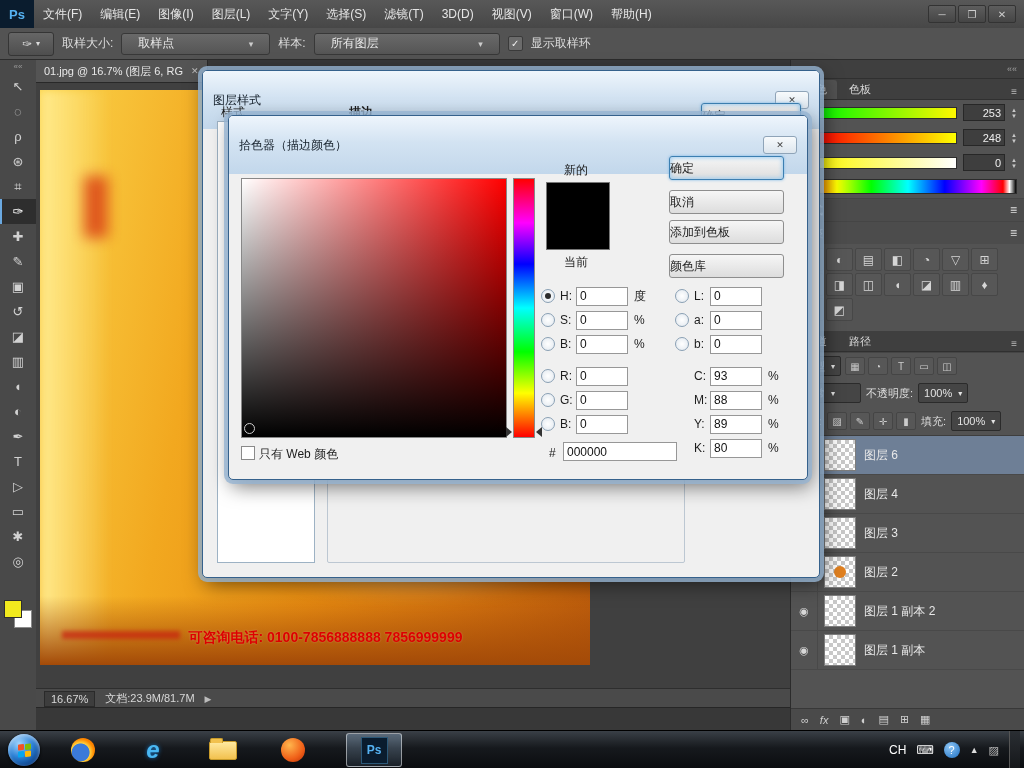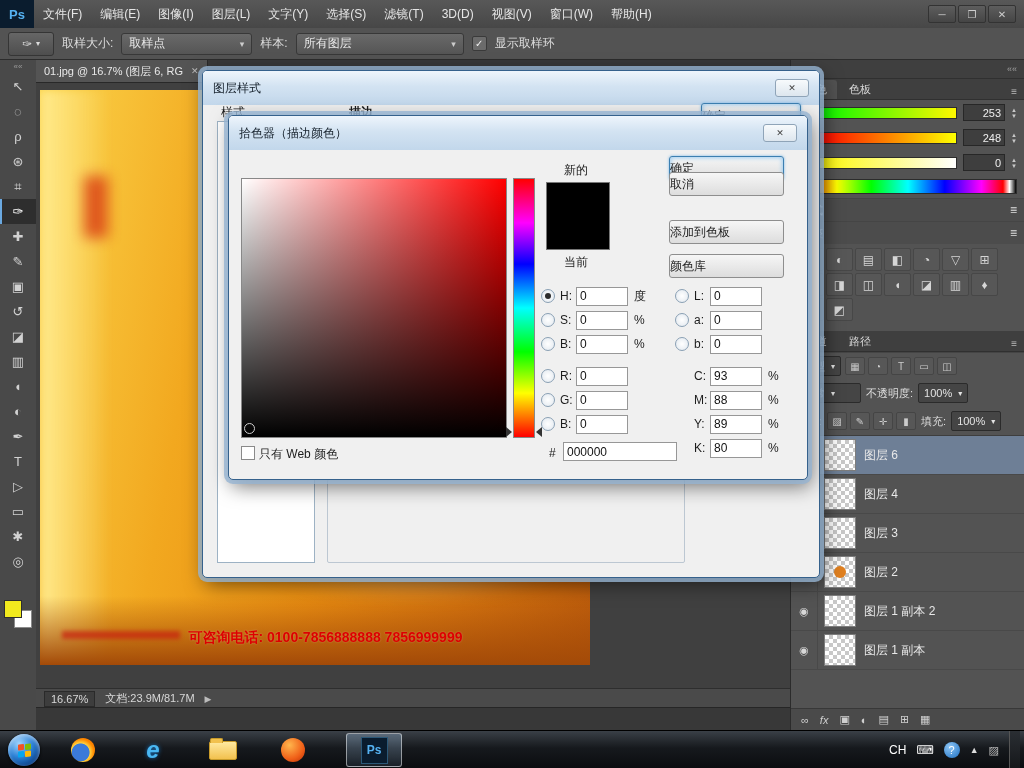--- a/index.html
+++ b/index.html
@@ -17,21 +17,21 @@
   .win-controls{margin-left:auto;display:flex;gap:2px;padding-right:8px;}
   .win-controls span{width:26px;height:16px;display:flex;align-items:center;justify-content:center;
     color:#cfcfcf;font-size:10px;background:linear-gradient(#5d5d5d,#454545);border:1px solid #333;border-radius:2px;}
 
   
   .optionsbar{position:absolute;left:0;top:28px;width:1024px;height:32px;background:#535353;
     border-bottom:1px solid #2c2c2c;display:flex;align-items:center;color:#dcdcdc;font-size:12px;gap:8px;padding-left:8px;box-sizing:border-box;}
   .tool-preset{width:44px;height:22px;background:linear-gradient(#666,#4e4e4e);border:1px solid #353535;
     border-radius:3px;display:flex;align-items:center;justify-content:center;gap:4px;font-size:12px;}
   .combo{height:20px;background:linear-gradient(#696969,#555);border:1px solid #383838;border-radius:3px;
-    display:flex;align-items:center;padding:0 7px;gap:0;color:#e8e8e8;}
+    display:flex;align-items:center;padding:0 16px;gap:0;color:#e8e8e8;}
   .combo .caret{font-size:9px;color:#ccc;margin-left:auto;}
   .combo.w127{width:115px;} .combo.w165{width:152px;}
   .cb{width:13px;height:13px;background:#6b6b6b;border:1px solid #3a3a3a;border-radius:2px;
     display:flex;align-items:center;justify-content:center;}
   .cb .cb-mark{display:none;font-size:10px;color:#f0f0f0;line-height:1;}
   .cb.checked .cb-mark{display:block;}
 
   
   .toolstrip{position:absolute;left:0;top:60px;width:36px;height:670px;background:#494949;border-right:1px solid #303030;}
   .tool-expand{height:14px;text-align:center;font-size:8px;color:#9a9a9a;line-height:14px;}
@@ -108,21 +108,21 @@
     background-size:8px 8px;background-position:0 0,4px 4px;}
   .thumb.photo::after{content:"";position:absolute;inset:3px;background:linear-gradient(120deg,#f6b12a,#d96d10);}
   .thumb.dot::after{content:"";position:absolute;inset:9px;border-radius:50%;background:#e08020;}
   .layer-bottom{position:absolute;left:0;bottom:0;width:100%;height:22px;border-top:1px solid #383838;
     background:#4a4a4a;display:flex;align-items:center;gap:11px;padding:0 10px;box-sizing:border-box;}
   .lb-icon{color:#cfcfcf;font-size:11px;font-style:italic;}
 
   
   .dlg{position:absolute;background:#f0f0f0;border:1px solid #35618c;border-radius:5px;
     box-shadow:0 0 0 4px rgba(150,180,210,.8),3px 6px 20px rgba(0,0,0,.55);color:#1c1c1c;font-size:12px;}
-  .dlg-title{height:26px;display:flex;align-items:center;padding:4px 10px;border-radius:4px 4px 0 0;
+  .dlg-title{height:26px;display:flex;align-items:center;padding:16px 10px;border-radius:4px 4px 0 0;
     background:linear-gradient(#eef5fc,#d3e3f2 45%,#c2d7eb);color:#15202b;}
   .win-close{margin-left:auto;width:32px;height:16px;background:linear-gradient(#f7fafc,#dde6ee);
     border:1px solid #8fa4b8;border-radius:3px;display:flex;align-items:center;justify-content:center;
     font-size:9px;color:#444;}
   .btn{background:linear-gradient(#f6f6f6,#dddddd);border:1px solid #8e8e8e;border-radius:3px;
     display:flex;align-items:center;justify-content:flex-start;color:#1c1c1c;font-size:12px;}
   .btn.default{border-color:#3c7fb1;box-shadow:inset 0 0 4px 1px #9fcdf0,0 0 3px #7ab8e8;}
   .listbox{position:absolute;background:#fff;border:1px solid #9db2c4;}
   .groupframe{position:absolute;border:1px solid #bcc7d2;border-radius:2px;}
 
@@ -551,21 +551,21 @@
     <span class="hue-arrow-l"></span>
     <span class="hue-arrow-r"></span>
 
     <span class="pk-lbl" style="left:335px;top:46px;">新的</span>
     <div class="swatch-nc"></div>
     <span class="pk-lbl" style="left:335px;top:138px;">当前</span>
 
     <div class="btn default pbtn" style="top:40px;">
       <span>确定</span>
     </div>
-    <div class="btn pbtn" style="top:56px;">
+    <div class="btn pbtn" style="top:74px;">
       <span>取消</span>
     </div>
     <div class="btn pbtn" style="top:104px;">
       <span>添加到色板</span>
     </div>
     <div class="btn pbtn" style="top:138px;">
       <span>颜色库</span>
     </div>
 
     <div class="pk-col" style="left:312px;top:168px;">

